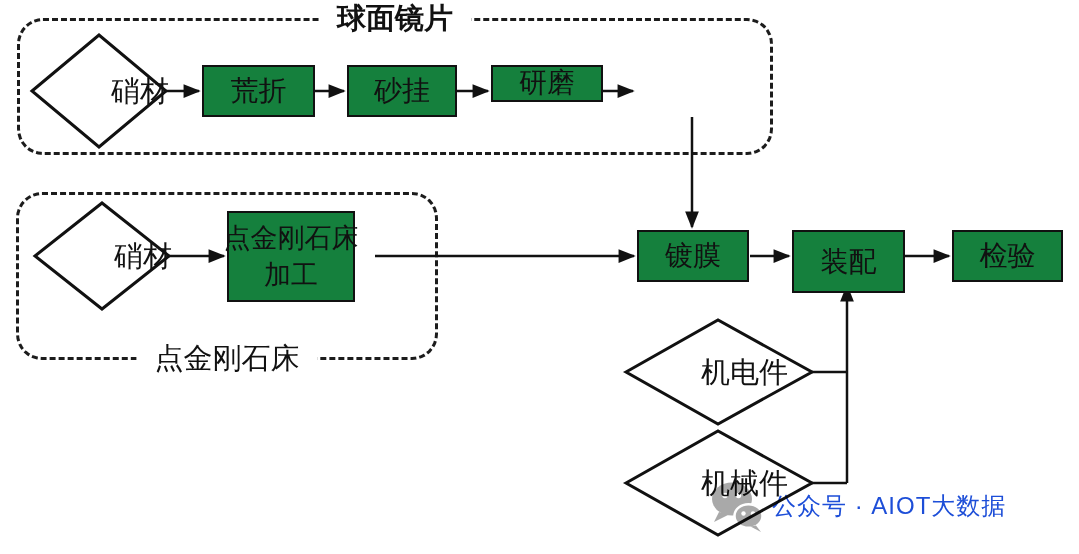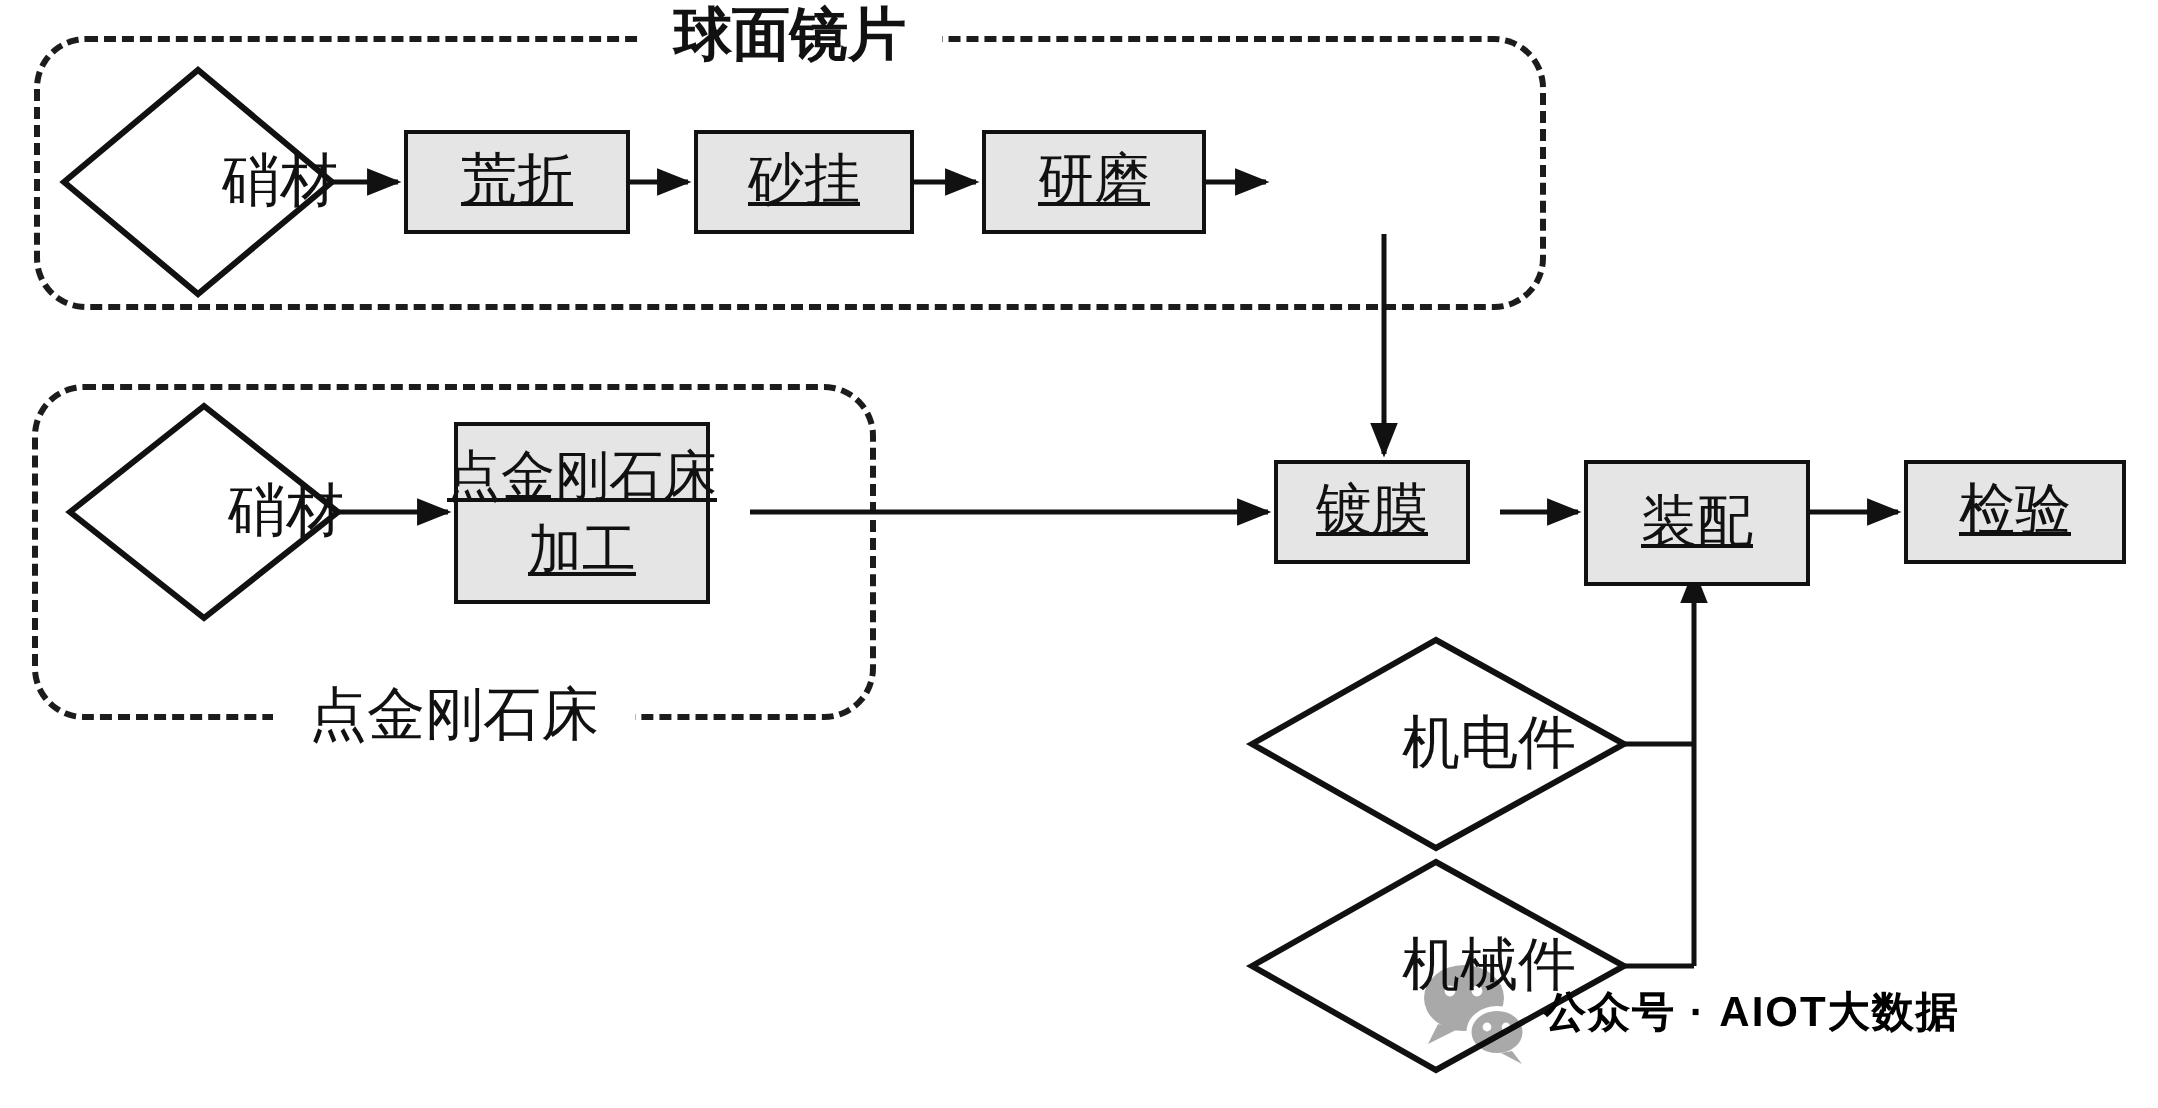--- a/index.html
+++ b/index.html
@@ -16,50 +16,50 @@
     position:absolute;left:50%;transform:translateX(-50%);
     background:#ffffff;padding:0 18px;font-size:29px;line-height:32px;
     white-space:nowrap;z-index:5;
   }
   .grp1 .grp-label{top:-19px;font-weight:bold;}
   .grp2 .grp-label{bottom:-17px;}
   
   .wires{position:absolute;left:0;top:0;z-index:2;}
   
   .box{
-    position:absolute;background:#e5e5e5;border:2.5px solid #111;
+    position:absolute;background:#15803d;border:2.5px solid #111;
     display:flex;flex-direction:column;align-items:center;justify-content:center;
     font-size:28px;line-height:34px;text-align:center;z-index:3;
-    box-sizing:border-box;white-space:nowrap;text-decoration:underline;
+    box-sizing:border-box;white-space:nowrap;
   }
   .b-rough{left:202px;top:65px;width:113px;height:52px;}
   .b-sand{left:347px;top:65px;width:110px;height:52px;}
-  .b-grind{left:491px;top:65px;width:112px;height:52px;}
+  .b-grind{left:491px;top:65px;width:112px;height:37px;justify-content:flex-end;}
   .b-center{left:636px;top:65px;width:112px;height:52px;}
   .b-turning{left:227px;top:211px;width:128px;height:91px;font-size:27px;line-height:37px;}
-  .b-coating{left:637px;top:230px;width:98px;height:52px;}
+  .b-coating{left:637px;top:230px;width:112px;height:52px;}
   .b-assembly{left:792px;top:230px;width:113px;height:63px;}
   .b-inspect{left:952px;top:230px;width:111px;height:52px;}
   
   .dlabel{
     position:absolute;width:140px;font-size:29px;line-height:30px;
     text-align:right;z-index:4;white-space:nowrap;
   }
   .dl-glass1{left:29px;top:76px;}
   .dl-glass2{left:32px;top:241px;}
   .dl-emech{left:648px;top:357px;}
   .dl-mech{left:648px;top:468px;}
   
   .watermark{
     position:absolute;left:710px;top:479px;display:flex;align-items:center;
     gap:8px;z-index:6;mix-blend-mode:multiply;
   }
   .wm-text{
     font-family:"Liberation Sans","DejaVu Sans",sans-serif;
-    font-size:21px;color:#000000;letter-spacing:1px;white-space:nowrap;font-weight:bold;
+    font-size:24px;color:#1d4ed8;letter-spacing:1px;white-space:nowrap;
   }
 </style>
 </head>
 <body>
 
 <div class="canvas">
 
   <div class="grp grp1">
     <div class="grp-label">球面镜片</div>
   </div>

